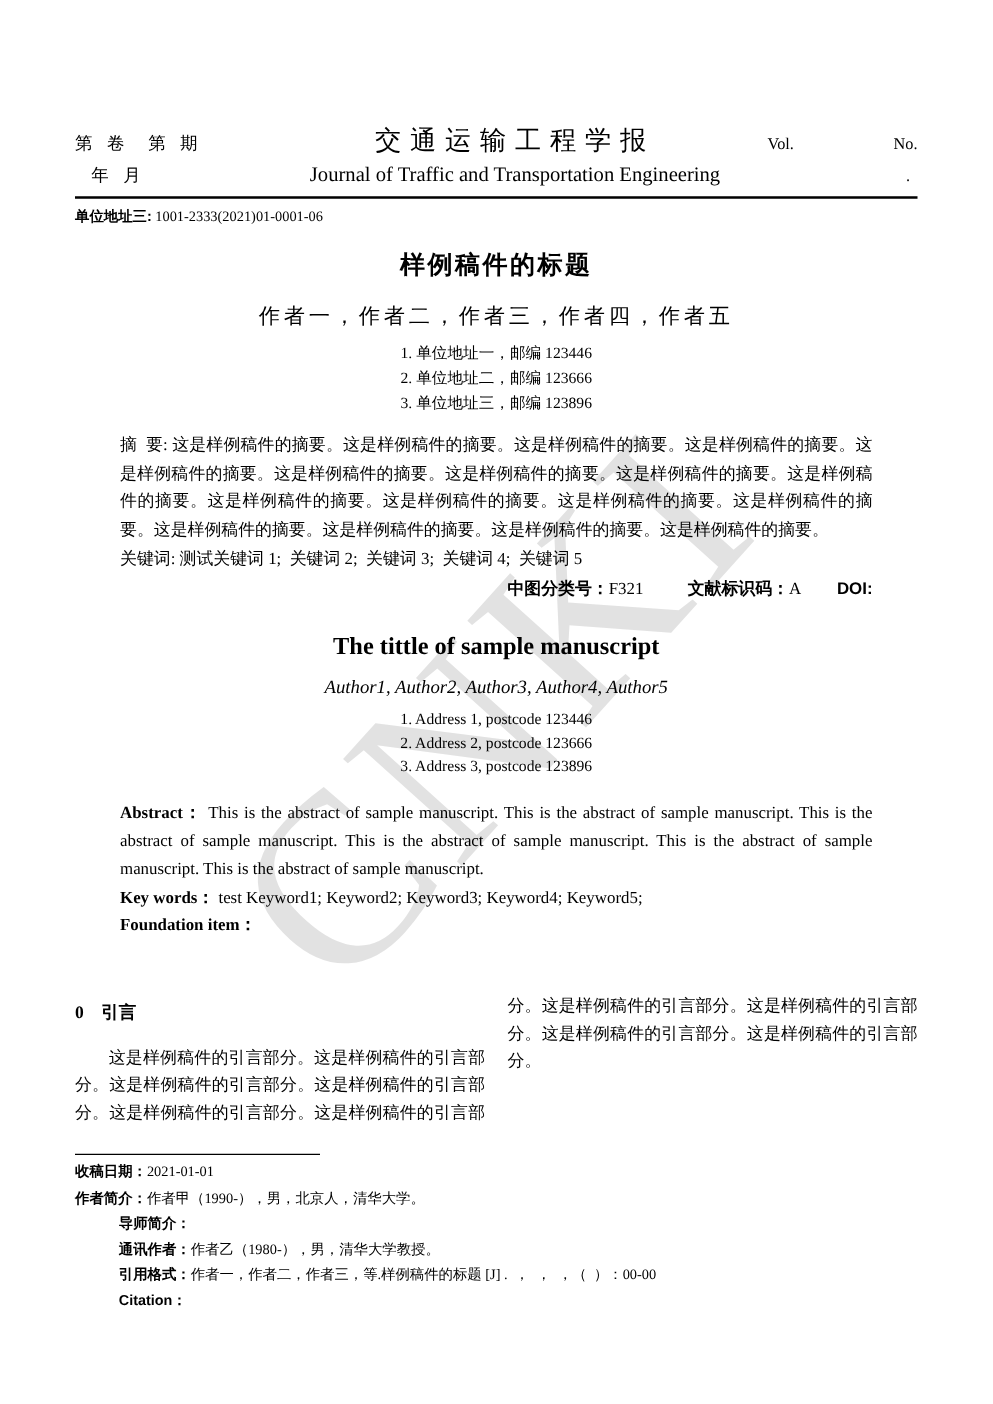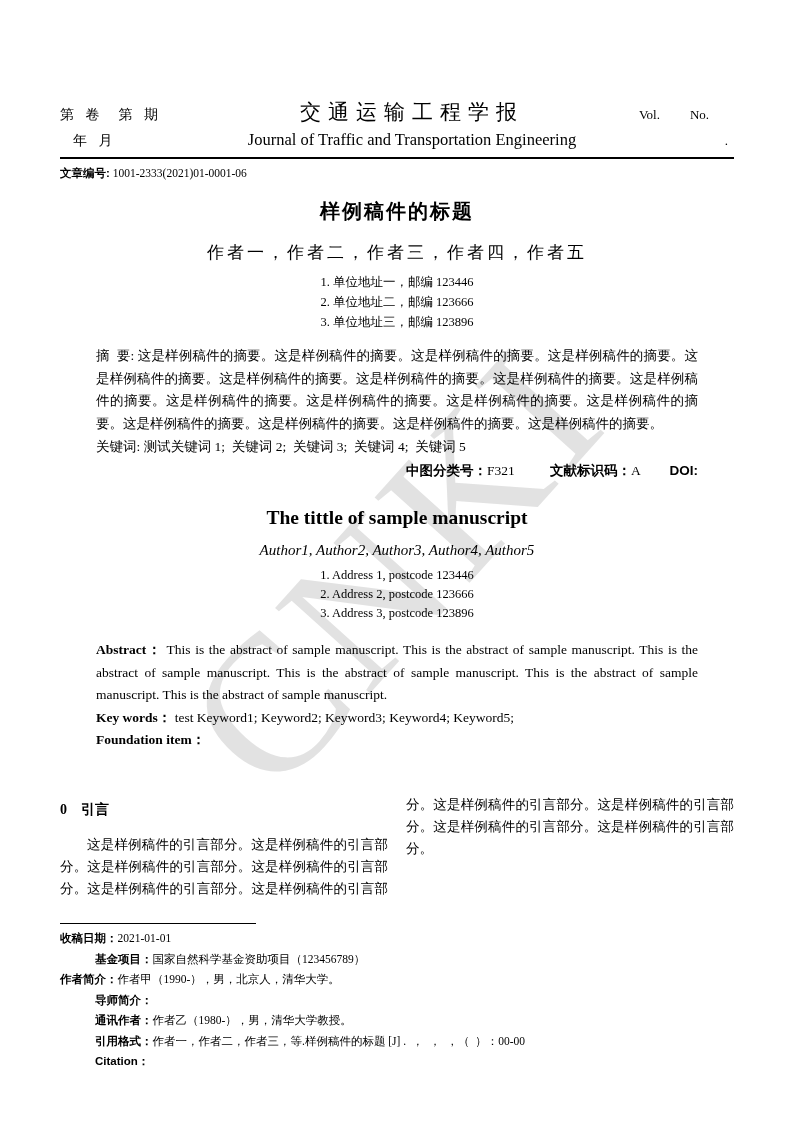--- a/index.html
+++ b/index.html
@@ -32,21 +32,21 @@
   
   .header { padding-top: 98px; }
   .header-row { display: flex; align-items: baseline; }
   .h-left  { width: 150px; }
   .h-center{ flex: 1; text-align: center; }
   .h-right { width: 120px; }
   .issue-cn { font-size: 14px; letter-spacing: 4px; }
   .date-cn  { font-size: 14px; letter-spacing: 4px; padding-left: 13px; }
   .jtitle-cn { font-size: 21px; letter-spacing: 7px; }
   .jtitle-en { font-size: 16.5px; }
-  .volno { display: flex; justify-content: center; gap: 30px; font-size: 13px; }
+  .volno { display: flex; justify-content: space-between; gap: 30px; font-size: 13px; }
   .h-dot { text-align: right; font-size: 13px; padding-right: 6px; }
   .header-rule { border: none; border-top: 2.5px solid #000; margin-top: 7px; }
 
   .article-no { margin-top: 7px; font-size: 11.5px; }
   .article-no .hei { font-size: 11.5px; }
 
   
   .cn-title { margin-top: 17px; text-align: center; font-size: 20px; letter-spacing: 2px; font-weight: 600; font-family: Liberation Serif, serif; }
   .cn-authors { margin-top: 16px; text-align: center; font-size: 17px; letter-spacing: 3px; }
   .affils { margin-top: 8px; text-align: center; font-size: 12.5px; line-height: 20px; }
@@ -104,21 +104,21 @@
       </div>
       <div class="header-row" style="margin-top:4px;">
         <div class="h-left date-cn pre">年 月</div>
         <div class="h-center jtitle-en">Journal of Traffic and Transportation Engineering</div>
         <div class="h-right h-dot">.</div>
       </div>
       <hr class="header-rule">
     </div>
 
     <div class="article-no">
-      <span class="hei">文章编号:</span>
+      <span class="hei">单位地址三:</span>
       <span>1001-2333(2021)01-0001-06</span>
     </div>
 
     <div class="cn-title">样例稿件的标题</div>
     <div class="cn-authors">作者一，作者二，作者三，作者四，作者五</div>
     <div class="affils">
       <div>1. 单位地址一，邮编 123446</div>
       <div>2. 单位地址二，邮编 123666</div>
       <div>3. 单位地址三，邮编 123896</div>
     </div>
@@ -160,23 +160,20 @@
         <span class="num">0</span><span class="hei">引言</span>
       </div>
       <p class="intro-p">这是样例稿件的引言部分。这是样例稿件的引言部分。这是样例稿件的引言部分。这是样例稿件的引言部分。这是样例稿件的引言部分。这是样例稿件的引言部分。这是样例稿件的引言部分。这是样例稿件的引言部分。这是样例稿件的引言部分。这是样例稿件的引言部分。</p>
     </div>
 
     <div class="footnote">
       <hr class="footnote-divider">
       <div class="fn-line">
         <span class="fn-label">收稿日期：</span><span>2021-01-01</span>
       </div>
-      <div class="fn-line fn-indent">
-        <span class="fn-label">基金项目：</span><span>国家自然科学基金资助项目（123456789）</span>
-      </div>
       <div class="fn-line">
         <span class="fn-label">作者简介：</span><span>作者甲（1990-），男，北京人，清华大学。</span>
       </div>
       <div class="fn-line fn-indent">
         <span class="fn-label">导师简介：</span><span></span>
       </div>
       <div class="fn-line fn-indent">
         <span class="fn-label">通讯作者：</span><span>作者乙（1980-），男，清华大学教授。</span>
       </div>
       <div class="fn-line fn-indent">

